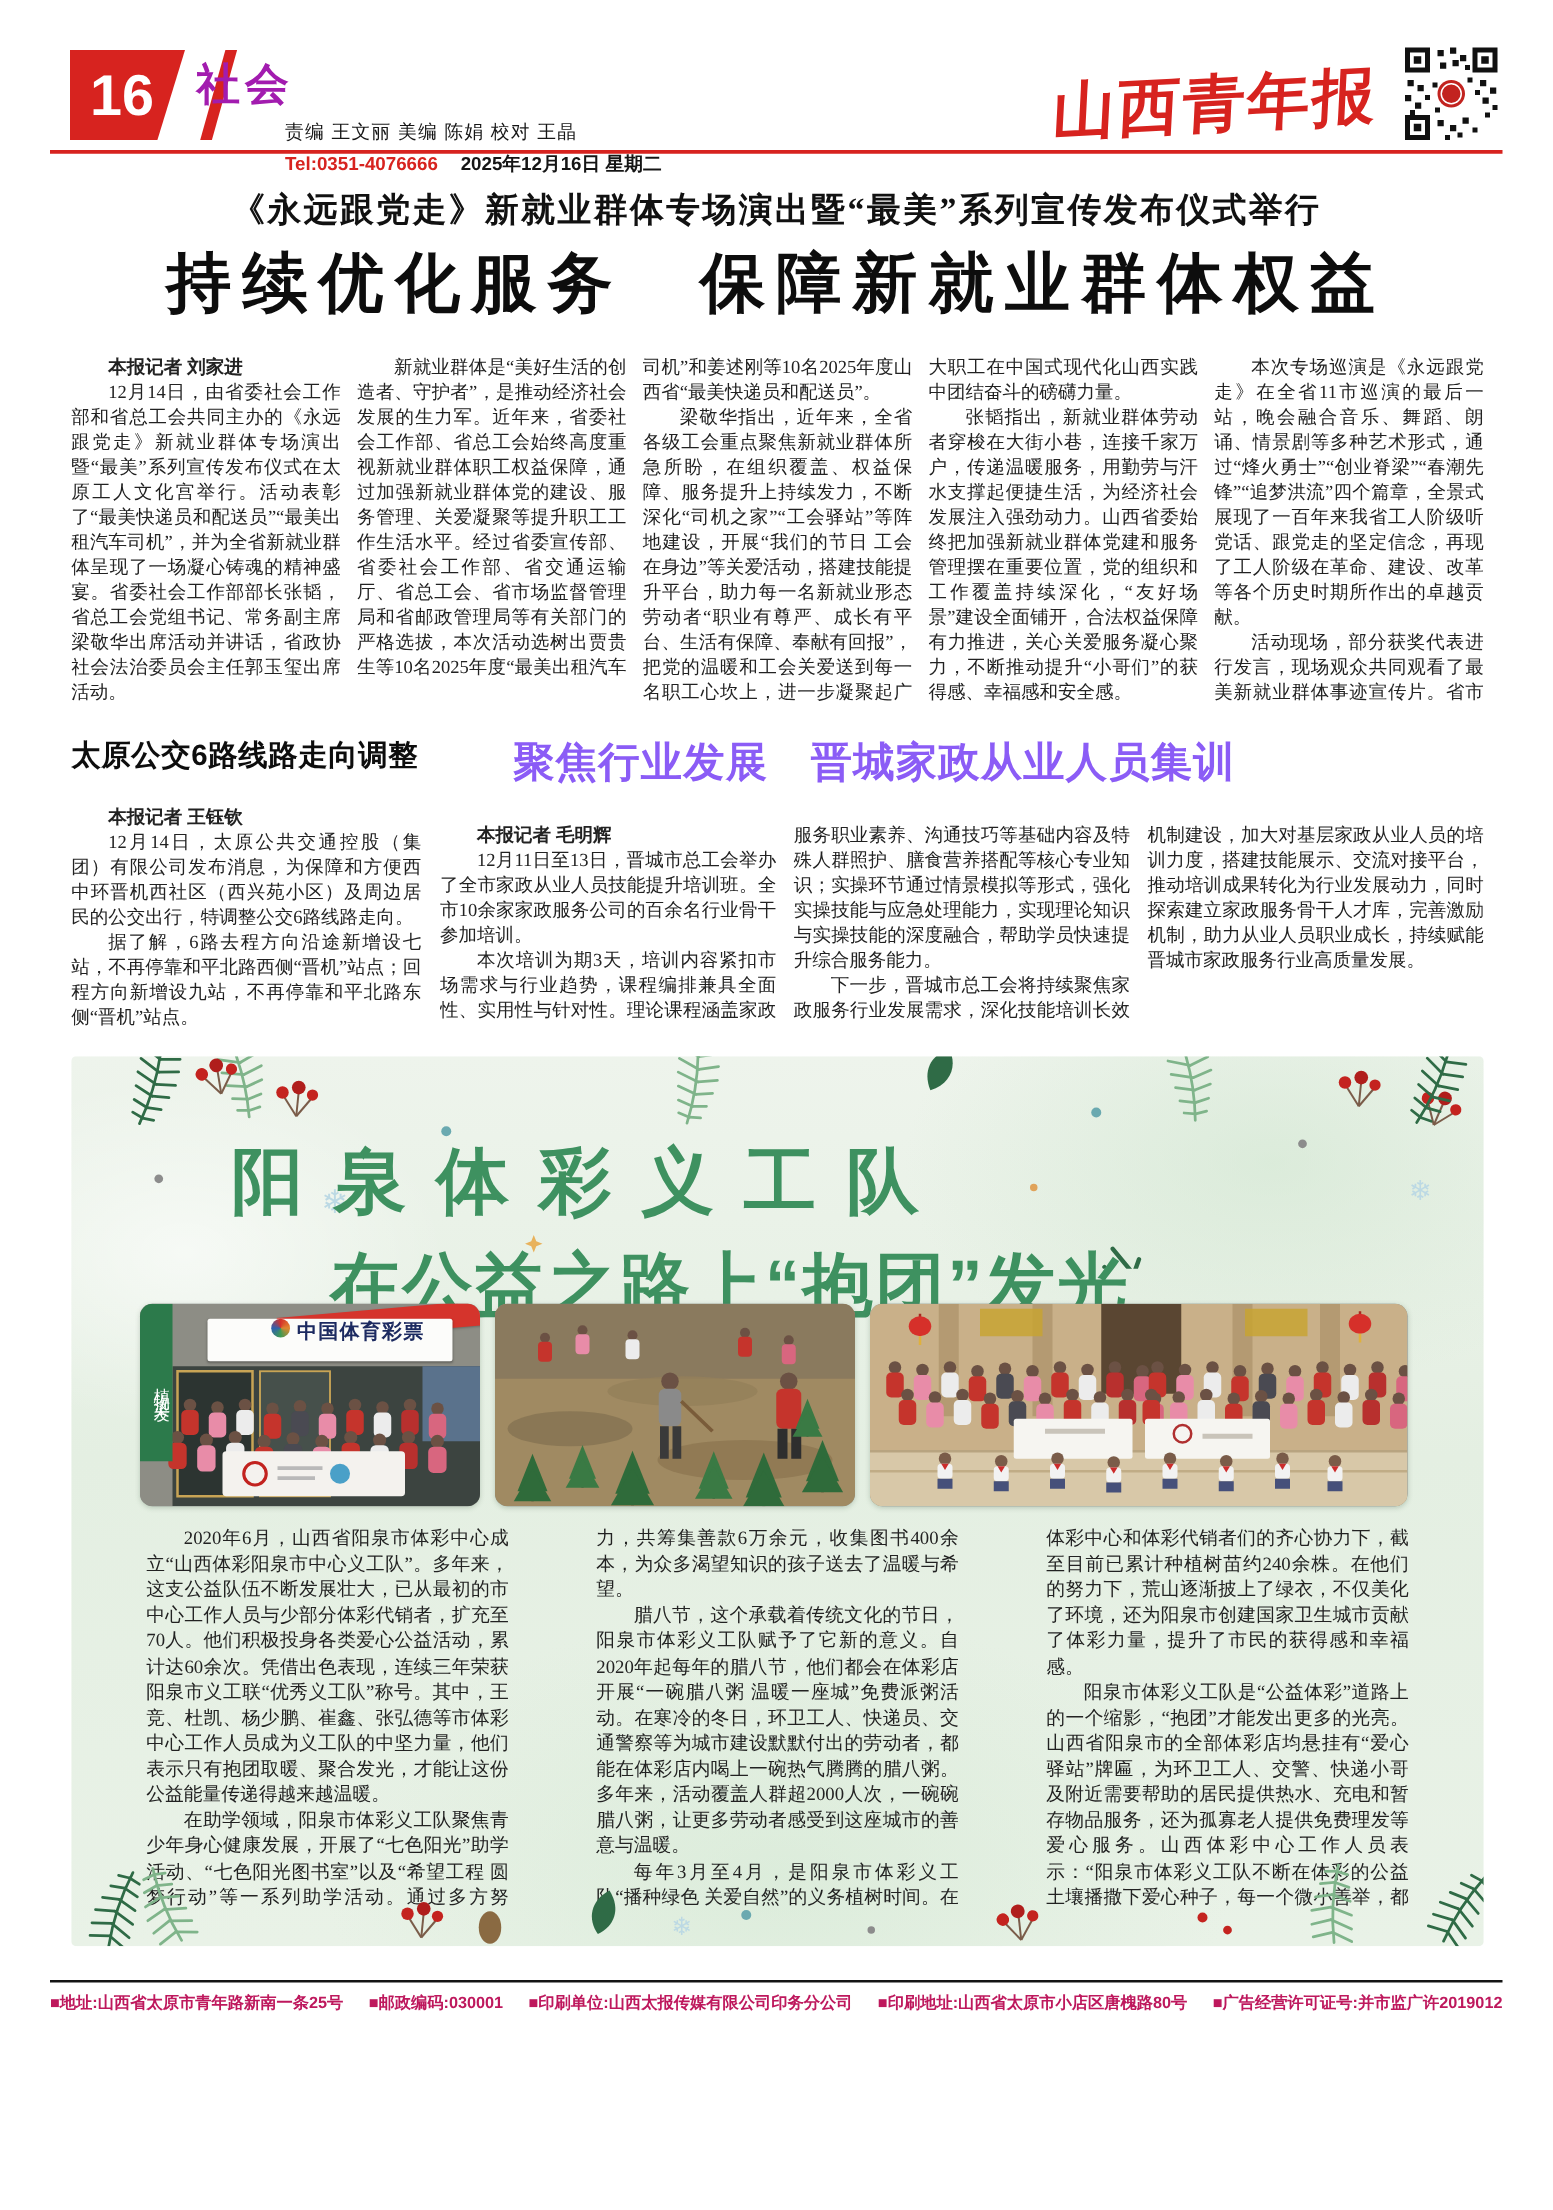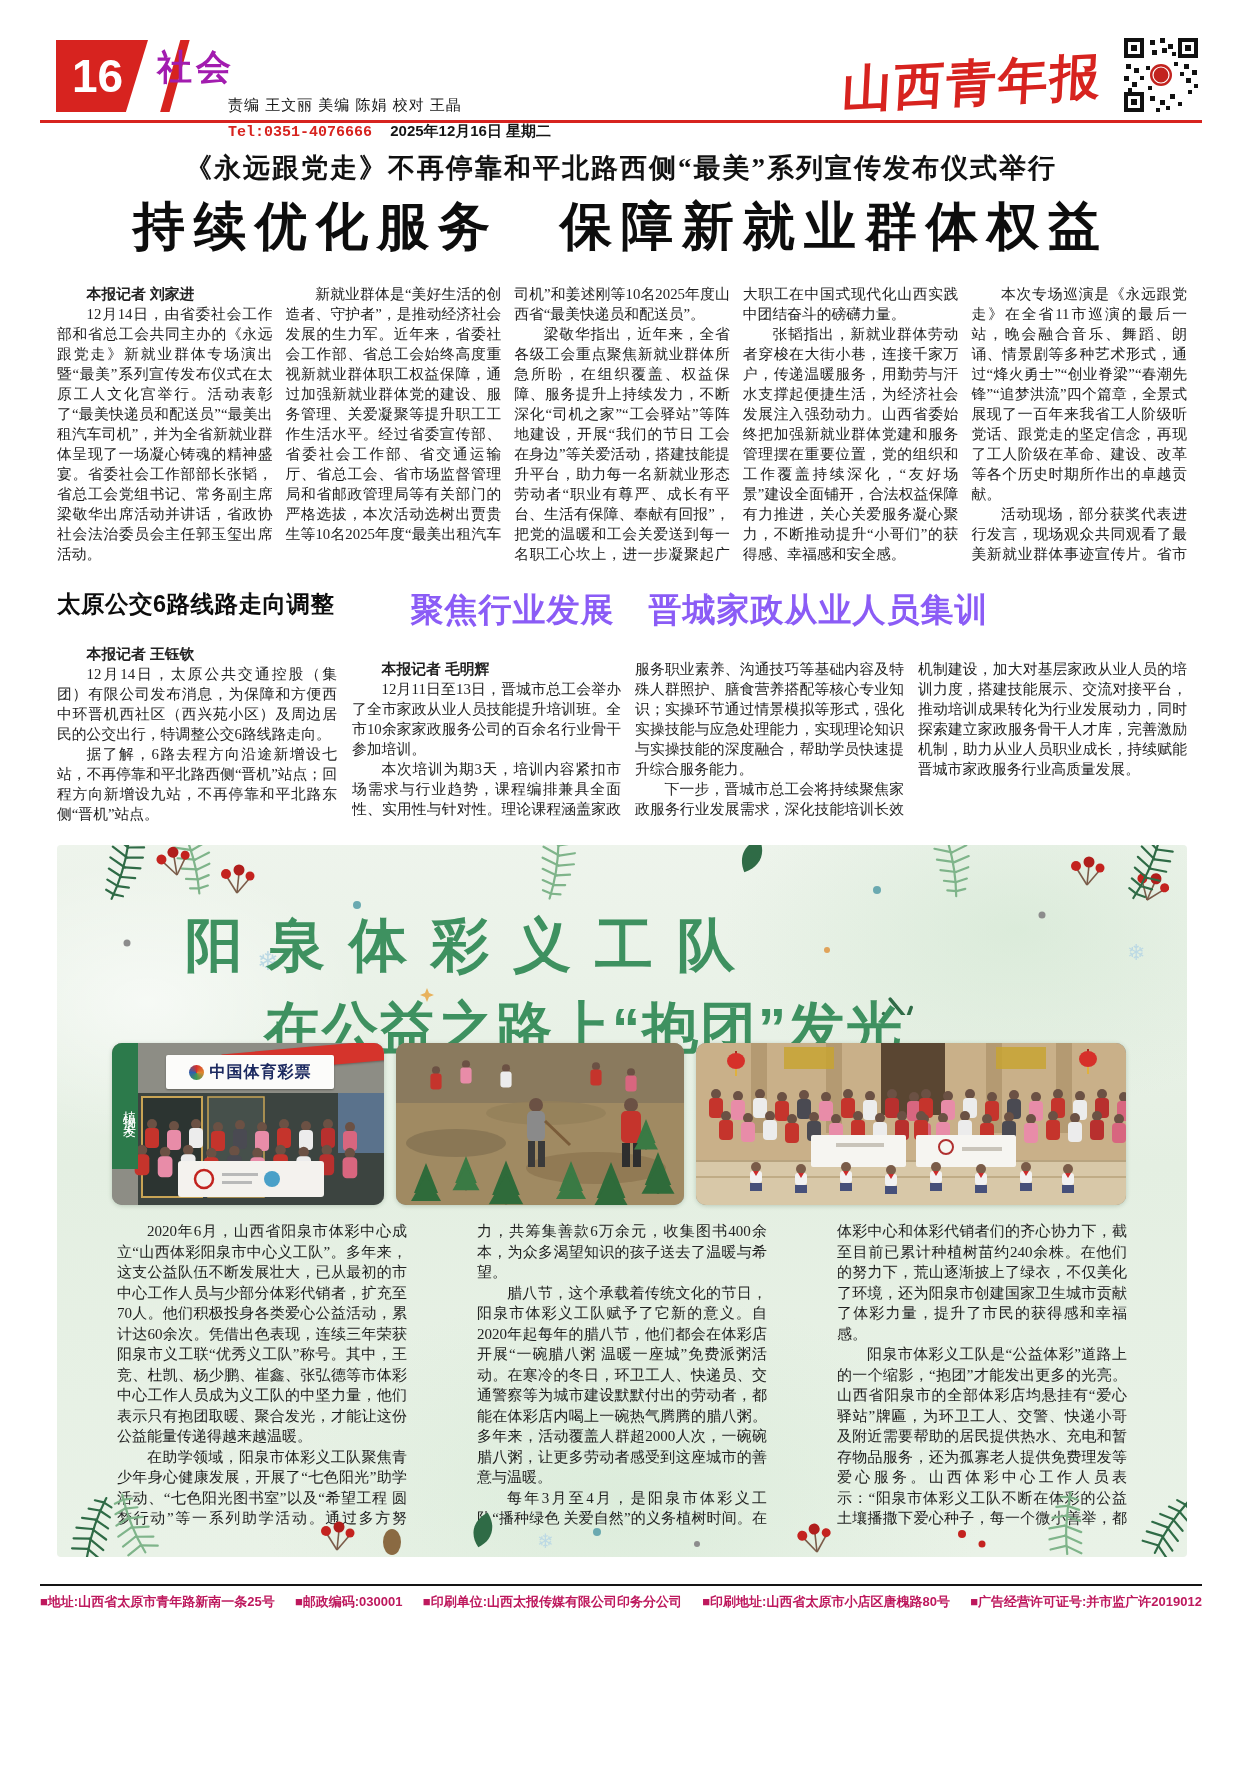--- a/index.html
+++ b/index.html
@@ -12,21 +12,21 @@
                clip-path:polygon(0 0,100% 0,76% 100%,0 100%);display:flex;align-items:center;}
   .pagenum-box span{color:#fff;font-family:"Liberation Sans","DejaVu Sans",sans-serif;
                font-weight:bold;font-size:46px;padding-left:16px;}
   .pagenum-slash{position:absolute;left:118px;top:4px;width:36px;height:72px;background:#d7231f;
                clip-path:polygon(62% 0,88% 0,32% 100%,6% 100%);}
   .section-title{position:absolute;left:117px;top:8px;font-size:35px;font-weight:bold;color:#a21caf;
                letter-spacing:4px;}
   .ed-block{position:absolute;left:188px;top:12px;font-family:"Liberation Sans","DejaVu Sans",sans-serif;}
   .ed-line1{font-size:15px;font-weight:normal;color:#151515;letter-spacing:1px;margin-top:48px;}
   .ed-line2{font-size:15px;font-weight:bold;margin-top:7px;}
-  .ed-line2 .tel{color:#d7231f;font-family:Liberation Mono, monospace;}
+  .ed-line2 .tel{color:#d7231f;}
   .ed-line2 .date{color:#151515;margin-left:14px;}
   .masthead{position:absolute;right:100px;top:14px;font-size:50px;font-weight:bold;color:#d7231f;
             transform:rotate(-3deg) skewX(-6deg);letter-spacing:2px;}
   .qr{position:absolute;right:2px;top:0px;width:78px;height:78px;}
   .header-rule{position:absolute;left:40px;top:120px;width:1162px;border-top:3px solid #d7231f;}
 
   
   .kicker{position:absolute;left:60px;top:150px;width:1122px;text-align:center;
           font-size:27px;font-weight:bold;letter-spacing:2px;color:#111;}
   .headline{position:absolute;left:40px;top:192px;width:1162px;text-align:center;
@@ -66,22 +66,22 @@
   .ft-line2{margin-top:6px;font-size:56px;letter-spacing:2px;padding-right:76px;}
   .photos{position:absolute;left:55px;top:198px;width:1020px;display:flex;gap:12px;}
   .photo{position:relative;height:162px;border-radius:10px;overflow:hidden;
          box-shadow:0 1px 4px rgba(60,90,60,.25);background:#888;}
   .photo svg{display:block;}
   .p1{width:272px;}.p2{width:288px;}.p3{width:430px;}
   .side-sign{position:absolute;left:0;top:0;width:26px;height:118px;background:#2c7a4b;color:#fff;
       writing-mode:vertical-rl;text-orientation:upright;font-size:13px;letter-spacing:5px;
       padding-top:8px;text-align:center;font-family:"Liberation Sans","DejaVu Sans",sans-serif;}
   .shop-sign{position:absolute;left:54px;top:12px;width:168px;height:34px;background:#fcfcfa;
-      border-radius:2px;display:flex;align-items:center;justify-content:center;gap:6px;
-      box-shadow:0 1px 2px rgba(0,0,0,.3);}
+      border-radius:2px;display:flex;align-items:flex-start;justify-content:center;gap:6px;
+      box-shadow:0 1px 2px rgba(0,0,0,.3);padding-left:28px;}
   .shop-sign .logo{width:15px;height:15px;border-radius:50%;
       background:conic-gradient(#d6302a,#e0862f,#3f9a52,#2f5fae,#d6302a);}
   .shop-sign .txt{font-family:"Liberation Sans","DejaVu Sans",sans-serif;font-weight:bold;
       font-size:16px;color:#1c2a60;letter-spacing:1px;}
   .red-banner{position:absolute;right:-8px;top:4px;width:170px;height:20px;background:#d5342c;
       transform:rotate(-5deg);box-shadow:0 1px 2px rgba(0,0,0,.25);}
   .feature-body{position:absolute;left:60px;top:376px;width:1010px;height:316px;
       column-count:3;column-gap:70px;overflow:hidden;}
   .feature-body p{font-size:15px;line-height:20.5px;}
 
@@ -150,21 +150,21 @@
         <rect x="2" y="56" width="20" height="20" fill="#111"></rect>
           <rect x="6" y="60" width="12" height="12" fill="#fff"></rect>
           <rect x="9" y="63" width="6" height="6" fill="#111"></rect>
       </g>
       <circle cx="39" cy="39" r="11" fill="#c2231f"></circle>
         <circle cx="39" cy="39" r="8" fill="none" stroke="#fff" stroke-width="1.2"></circle>
     </svg>
   </div>
   <div class="header-rule"></div>
 
-  <div class="kicker">《永远跟党走》不再停靠和平北路西侧“最美”系列宣传发布仪式举行</div>
+  <div class="kicker">《永远跟党走》新就业群体专场演出暨“最美”系列宣传发布仪式举行</div>
   <div class="headline">持续优化服务　保障新就业群体权益</div>
 
   <div class="art1 bodytxt">
     <p class="byline">本报记者 刘家进</p>
     <div>
         <p>12月14日，由省委社会工作部和省总工会共同主办的《永远跟党走》新就业群体专场演出暨“最美”系列宣传发布仪式在太原工人文化宫举行。活动表彰了“最美快递员和配送员”“最美出租汽车司机”，并为全省新就业群体呈现了一场凝心铸魂的精神盛宴。省委社会工作部部长张韬，省总工会党组书记、常务副主席梁敬华出席活动并讲话，省政协社会法治委员会主任郭玉玺出席活动。</p>
         <p>新就业群体是“美好生活的创造者、守护者”，是推动经济社会发展的生力军。近年来，省委社会工作部、省总工会始终高度重视新就业群体职工权益保障，通过加强新就业群体党的建设、服务管理、关爱凝聚等提升职工工作生活水平。经过省委宣传部、省委社会工作部、省交通运输厅、省总工会、省市场监督管理局和省邮政管理局等有关部门的严格选拔，本次活动选树出贾贵生等10名2025年度“最美出租汽车司机”和姜述刚等10名2025年度山西省“最美快递员和配送员”。</p>
         <p>梁敬华指出，近年来，全省各级工会重点聚焦新就业群体所急所盼，在组织覆盖、权益保障、服务提升上持续发力，不断深化“司机之家”“工会驿站”等阵地建设，开展“我们的节日 工会在身边”等关爱活动，搭建技能提升平台，助力每一名新就业形态劳动者“职业有尊严、成长有平台、生活有保障、奉献有回报”，把党的温暖和工会关爱送到每一名职工心坎上，进一步凝聚起广大职工在中国式现代化山西实践中团结奋斗的磅礴力量。</p>
         <p>张韬指出，新就业群体劳动者穿梭在大街小巷，连接千家万户，传递温暖服务，用勤劳与汗水支撑起便捷生活，为经济社会发展注入强劲动力。山西省委始终把加强新就业群体党建和服务管理摆在重要位置，党的组织和工作覆盖持续深化，“友好场景”建设全面铺开，合法权益保障有力推进，关心关爱服务凝心聚力，不断推动提升“小哥们”的获得感、幸福感和安全感。</p>
         <p>本次专场巡演是《永远跟党走》在全省11市巡演的最后一站，晚会融合音乐、舞蹈、朗诵、情景剧等多种艺术形式，通过“烽火勇士”“创业脊梁”“春潮先锋”“追梦洪流”四个篇章，全景式展现了一百年来我省工人阶级听党话、跟党走的坚定信念，再现了工人阶级在革命、建设、改革等各个历史时期所作出的卓越贡献。</p>

